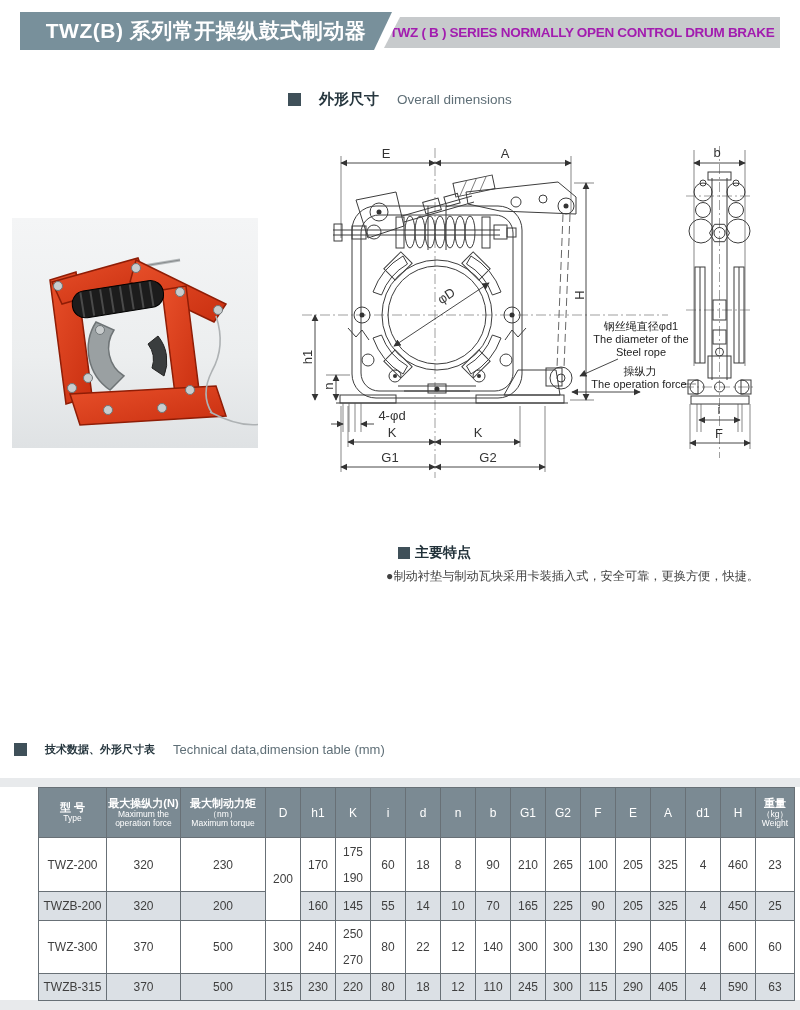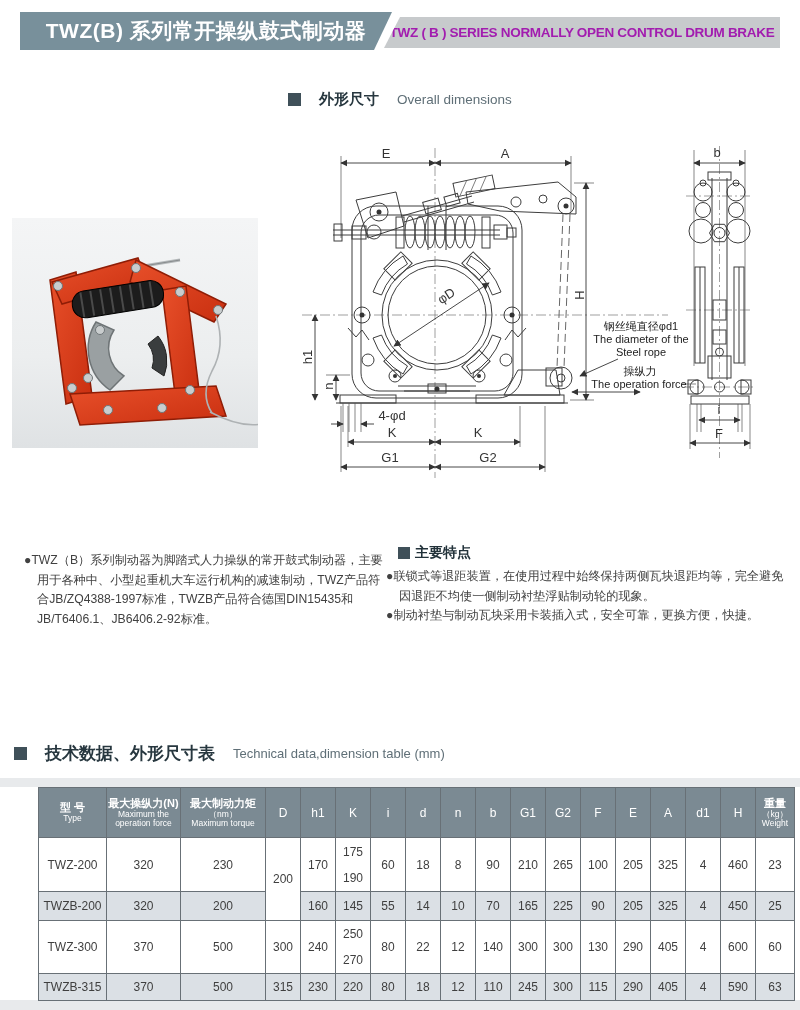--- a/index.html
+++ b/index.html
@@ -333,34 +333,32 @@
       <line class="ext" x1="742" y1="404" x2="742" y2="432"></line>
       <line class="dim" x1="699" y1="420" x2="740" y2="420" marker-start="url(#arr)" marker-end="url(#arr)"></line>
       <text class="dl" x="719" y="414">i</text>
       <line class="ext" x1="690" y1="404" x2="690" y2="449"></line>
       <line class="ext" x1="750" y1="404" x2="750" y2="449"></line>
       <line class="dim" x1="690" y1="443" x2="750" y2="443" marker-start="url(#arr)" marker-end="url(#arr)"></line>
       <text class="dl" x="719" y="438">F</text>
     </g>
   </svg>
 
-  <div class="intro"><span>●</span><span>TWZ（B）系列制动器为脚踏式人力操纵的常开鼓式制动器，主要用于各种中、小型起重机大车运行机构的减速制动，TWZ产品符合JB/ZQ4388-1997标准，TWZB产品符合德国DIN15435和JB/T6406.1、JB6406.2-92标准。</span></div>
 
   <div class="features">
     <div class="feat-title">
       <div class="sq"></div>
       <b>主要特点</b>
     </div>
-    <div class="feat-item"><span>●</span><span>联锁式等退距装置，在使用过程中始终保持两侧瓦块退距均等，完全避免因退距不均使一侧制动衬垫浮贴制动轮的现象。</span></div>
     <div class="feat-item"><span>●</span><span>制动衬垫与制动瓦块采用卡装插入式，安全可靠，更换方便，快捷。</span></div>
   </div>
 
   <div class="sec-title" style="left:14px;top:742px;">
     <div class="sq"></div>
-    <span class="sec-cn" style="font-size:17px;">技术数据、外形尺寸表</span>
+    <span class="sec-cn" style="font-size:11px;">技术数据、外形尺寸表</span>
     <span class="sec-en" style="font-size:13px;">Technical data,dimension table (mm)</span>
   </div>
 
   <div class="band" style="top:778px;height:9px;"></div>
   <div class="band" style="top:1000px;height:10px;"></div>
 
   <div class="tbl-wrap">
     <table>
       <colgroup>
         <col style="width:68px">

